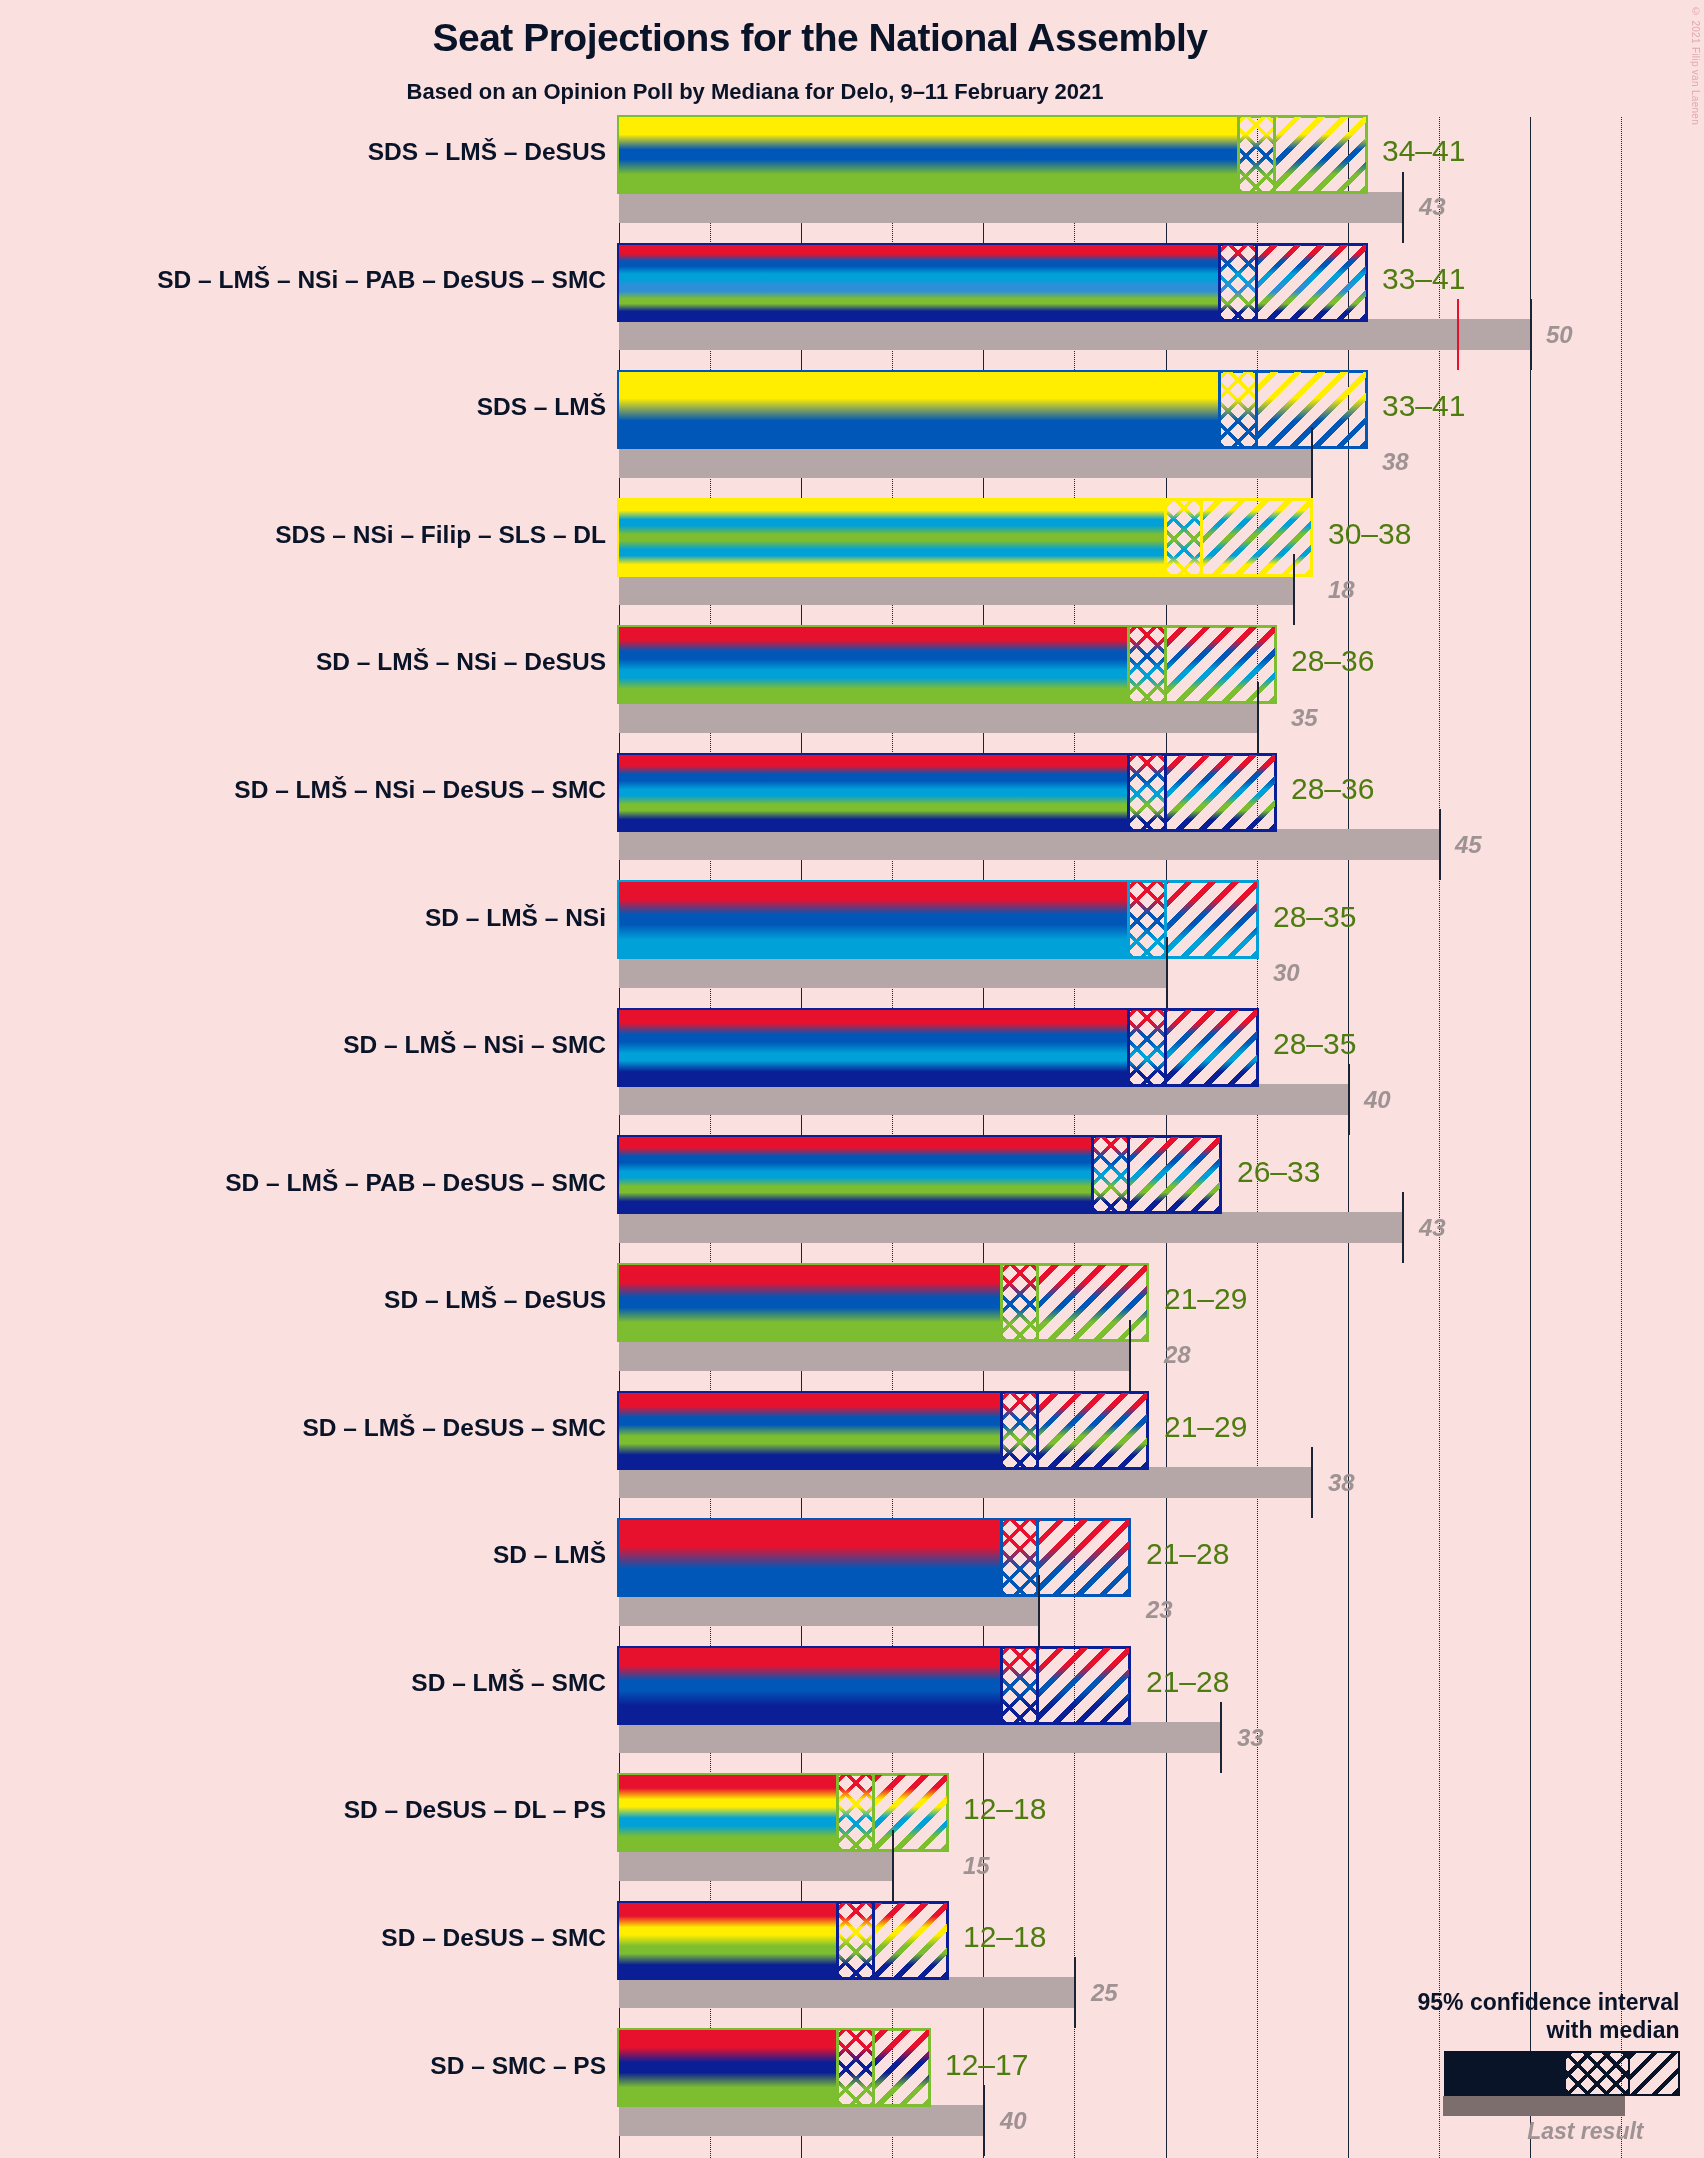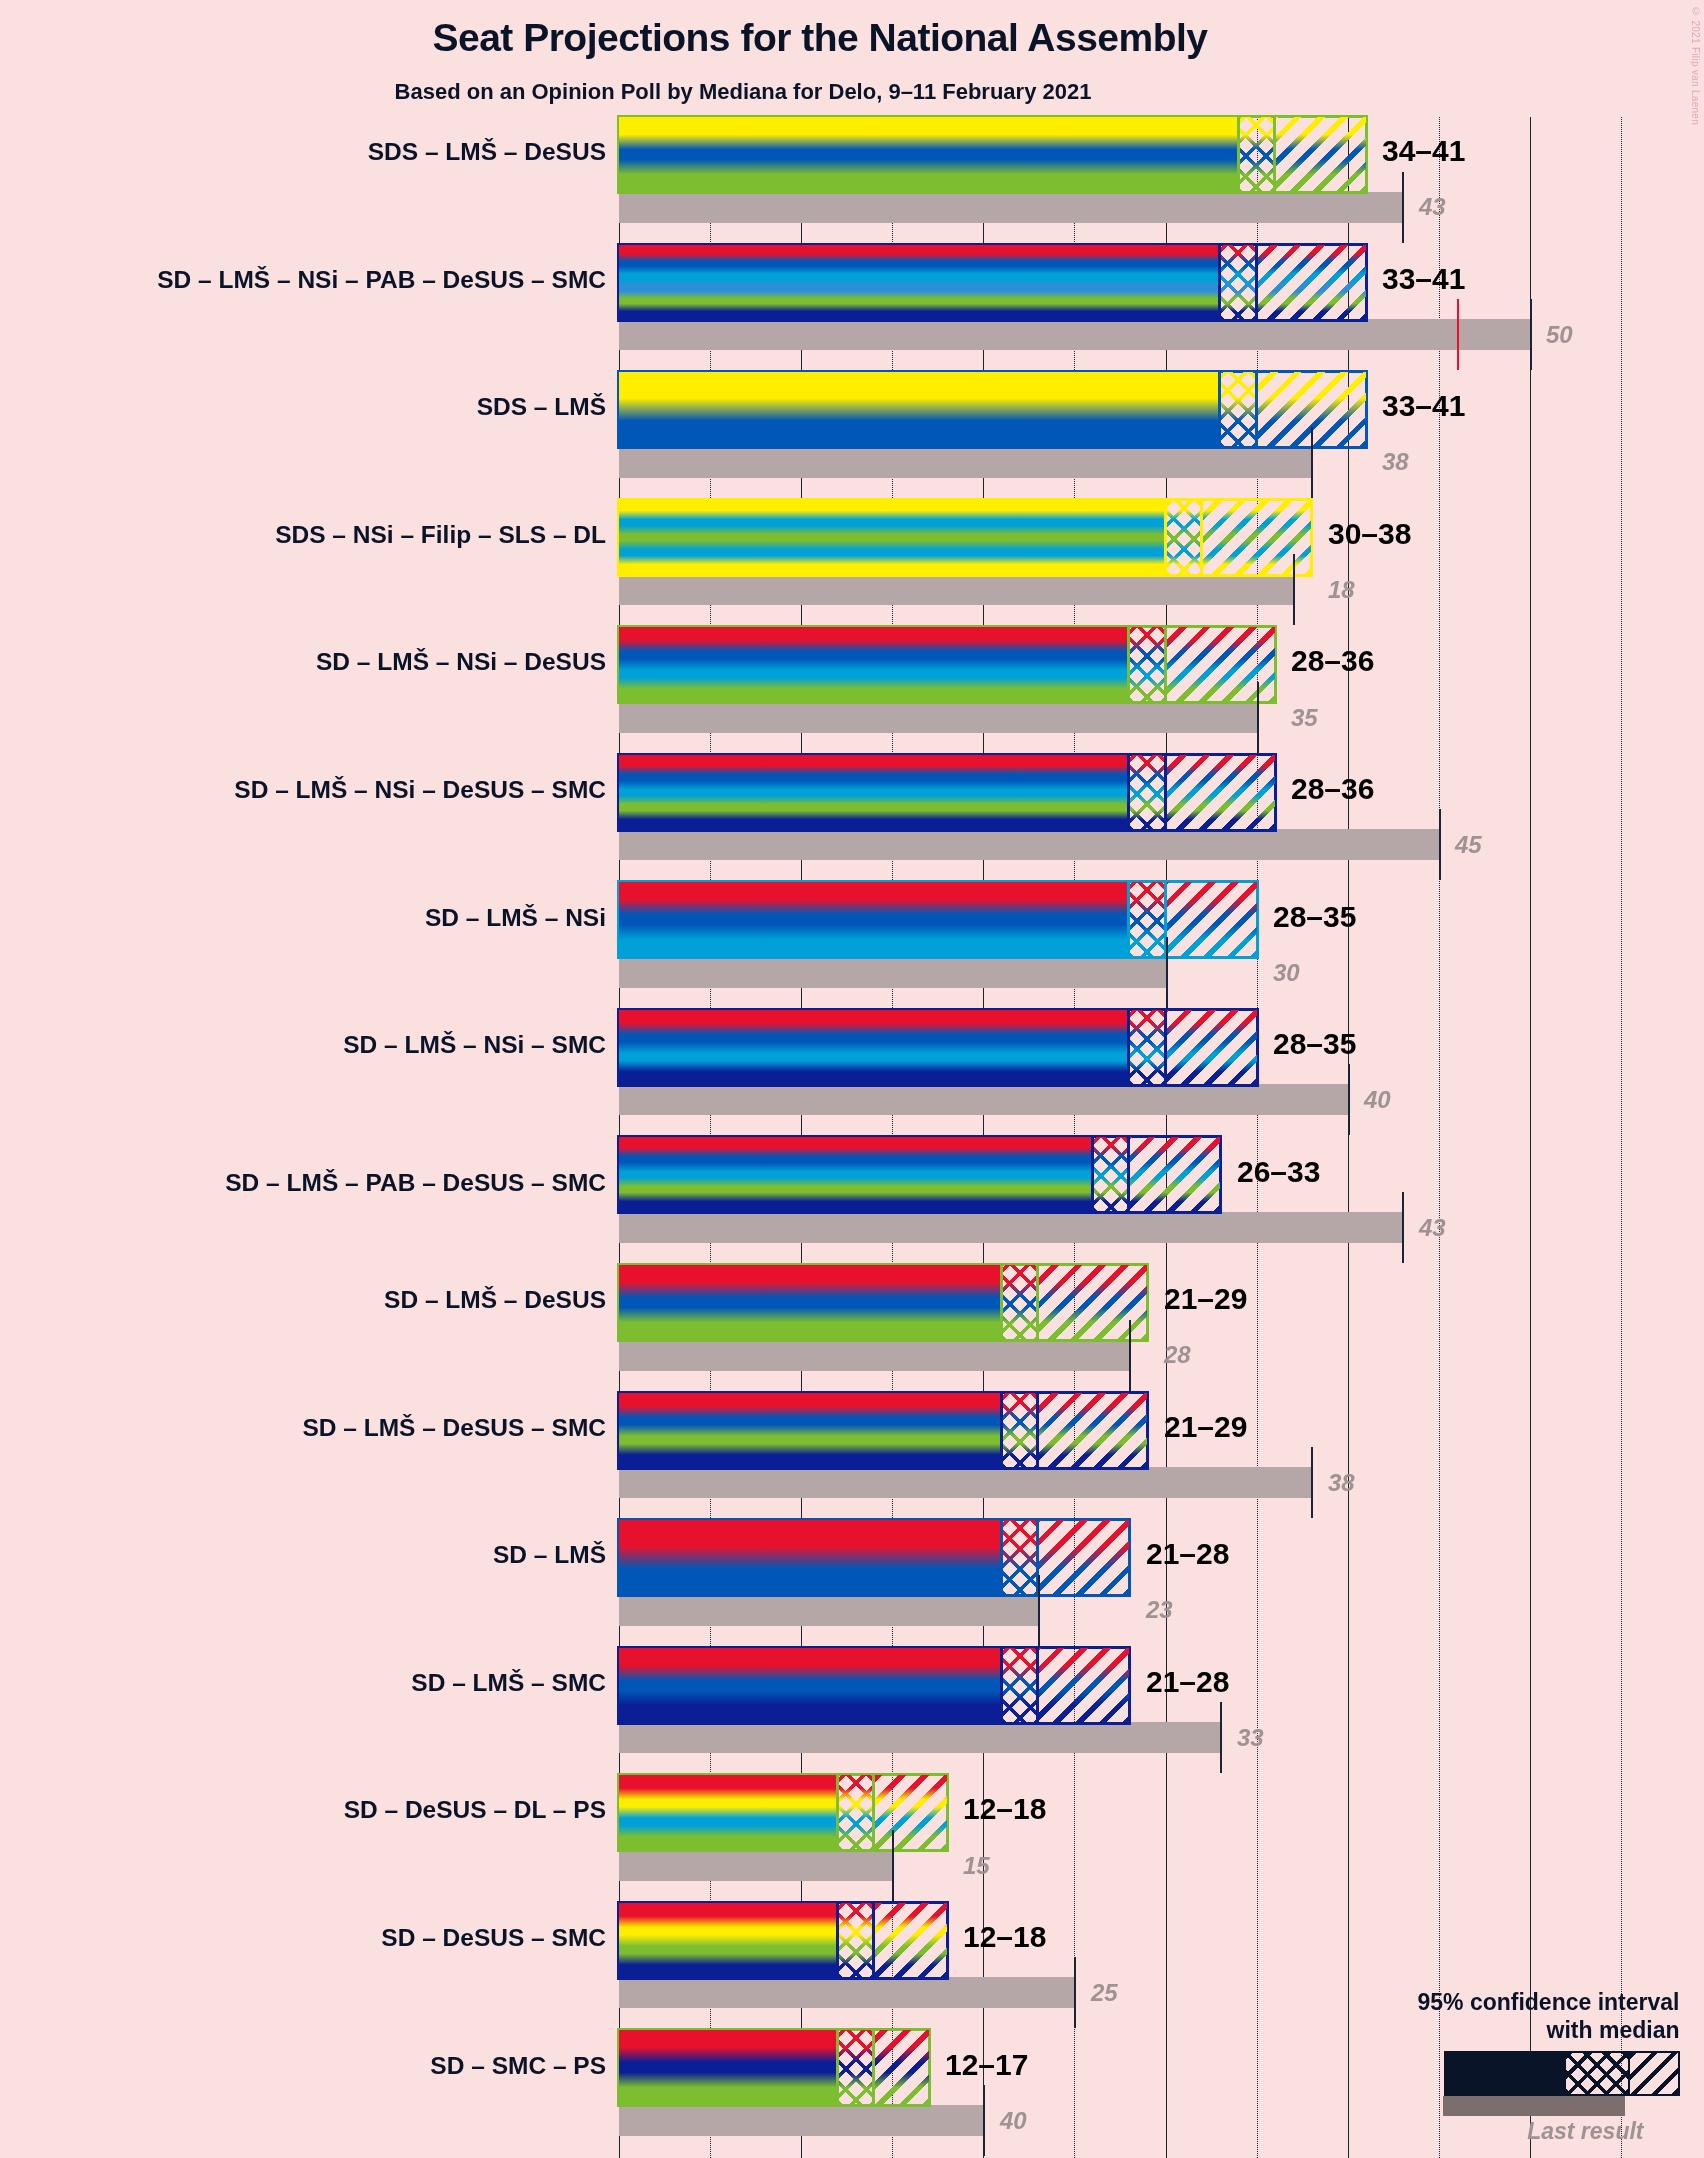--- a/index.html
+++ b/index.html
@@ -14,21 +14,21 @@
   }
 
   
   #title {
     position:absolute; left:0; top:16.4px; width:1640px;
     text-align:center;
     font-size:39px; font-weight:bold; letter-spacing:-0.5px;
     color:#0A1428;
   }
   #subtitle {
-    position:absolute; left:0; top:79px; width:1486px;
+    position:absolute; left:12px; top:79px; width:1486px;
     text-align:center;
     font-size:22px; font-weight:bold;
     color:#0A1428;
   }
   #copyright {
     position:absolute; right:3.6px; top:5.5px;
     font-size:10px; color:#E0A8B0;
     writing-mode:vertical-rl;
     letter-spacing:0.3px;
   }
@@ -68,22 +68,22 @@
   .proj {
     position:absolute;
     z-index:3;
   }
   .proj .solid, .proj .cross, .proj .diag {
     position:absolute; top:0; height:100%;
   }
   .proj .cross, .proj .diag { }
   .proj-label {
     position:absolute;
-    font-size:30px; font-weight:bold;
-    color:#000000;
+    font-size:30px; font-weight:normal;
+    color:#4d7c0f;
     white-space:nowrap;
     z-index:7;
   }
 
   
   .cat-label {
     position:absolute;
     right:1099px;                
     text-align:right;
     font-size:24.5px; font-weight:bold;

